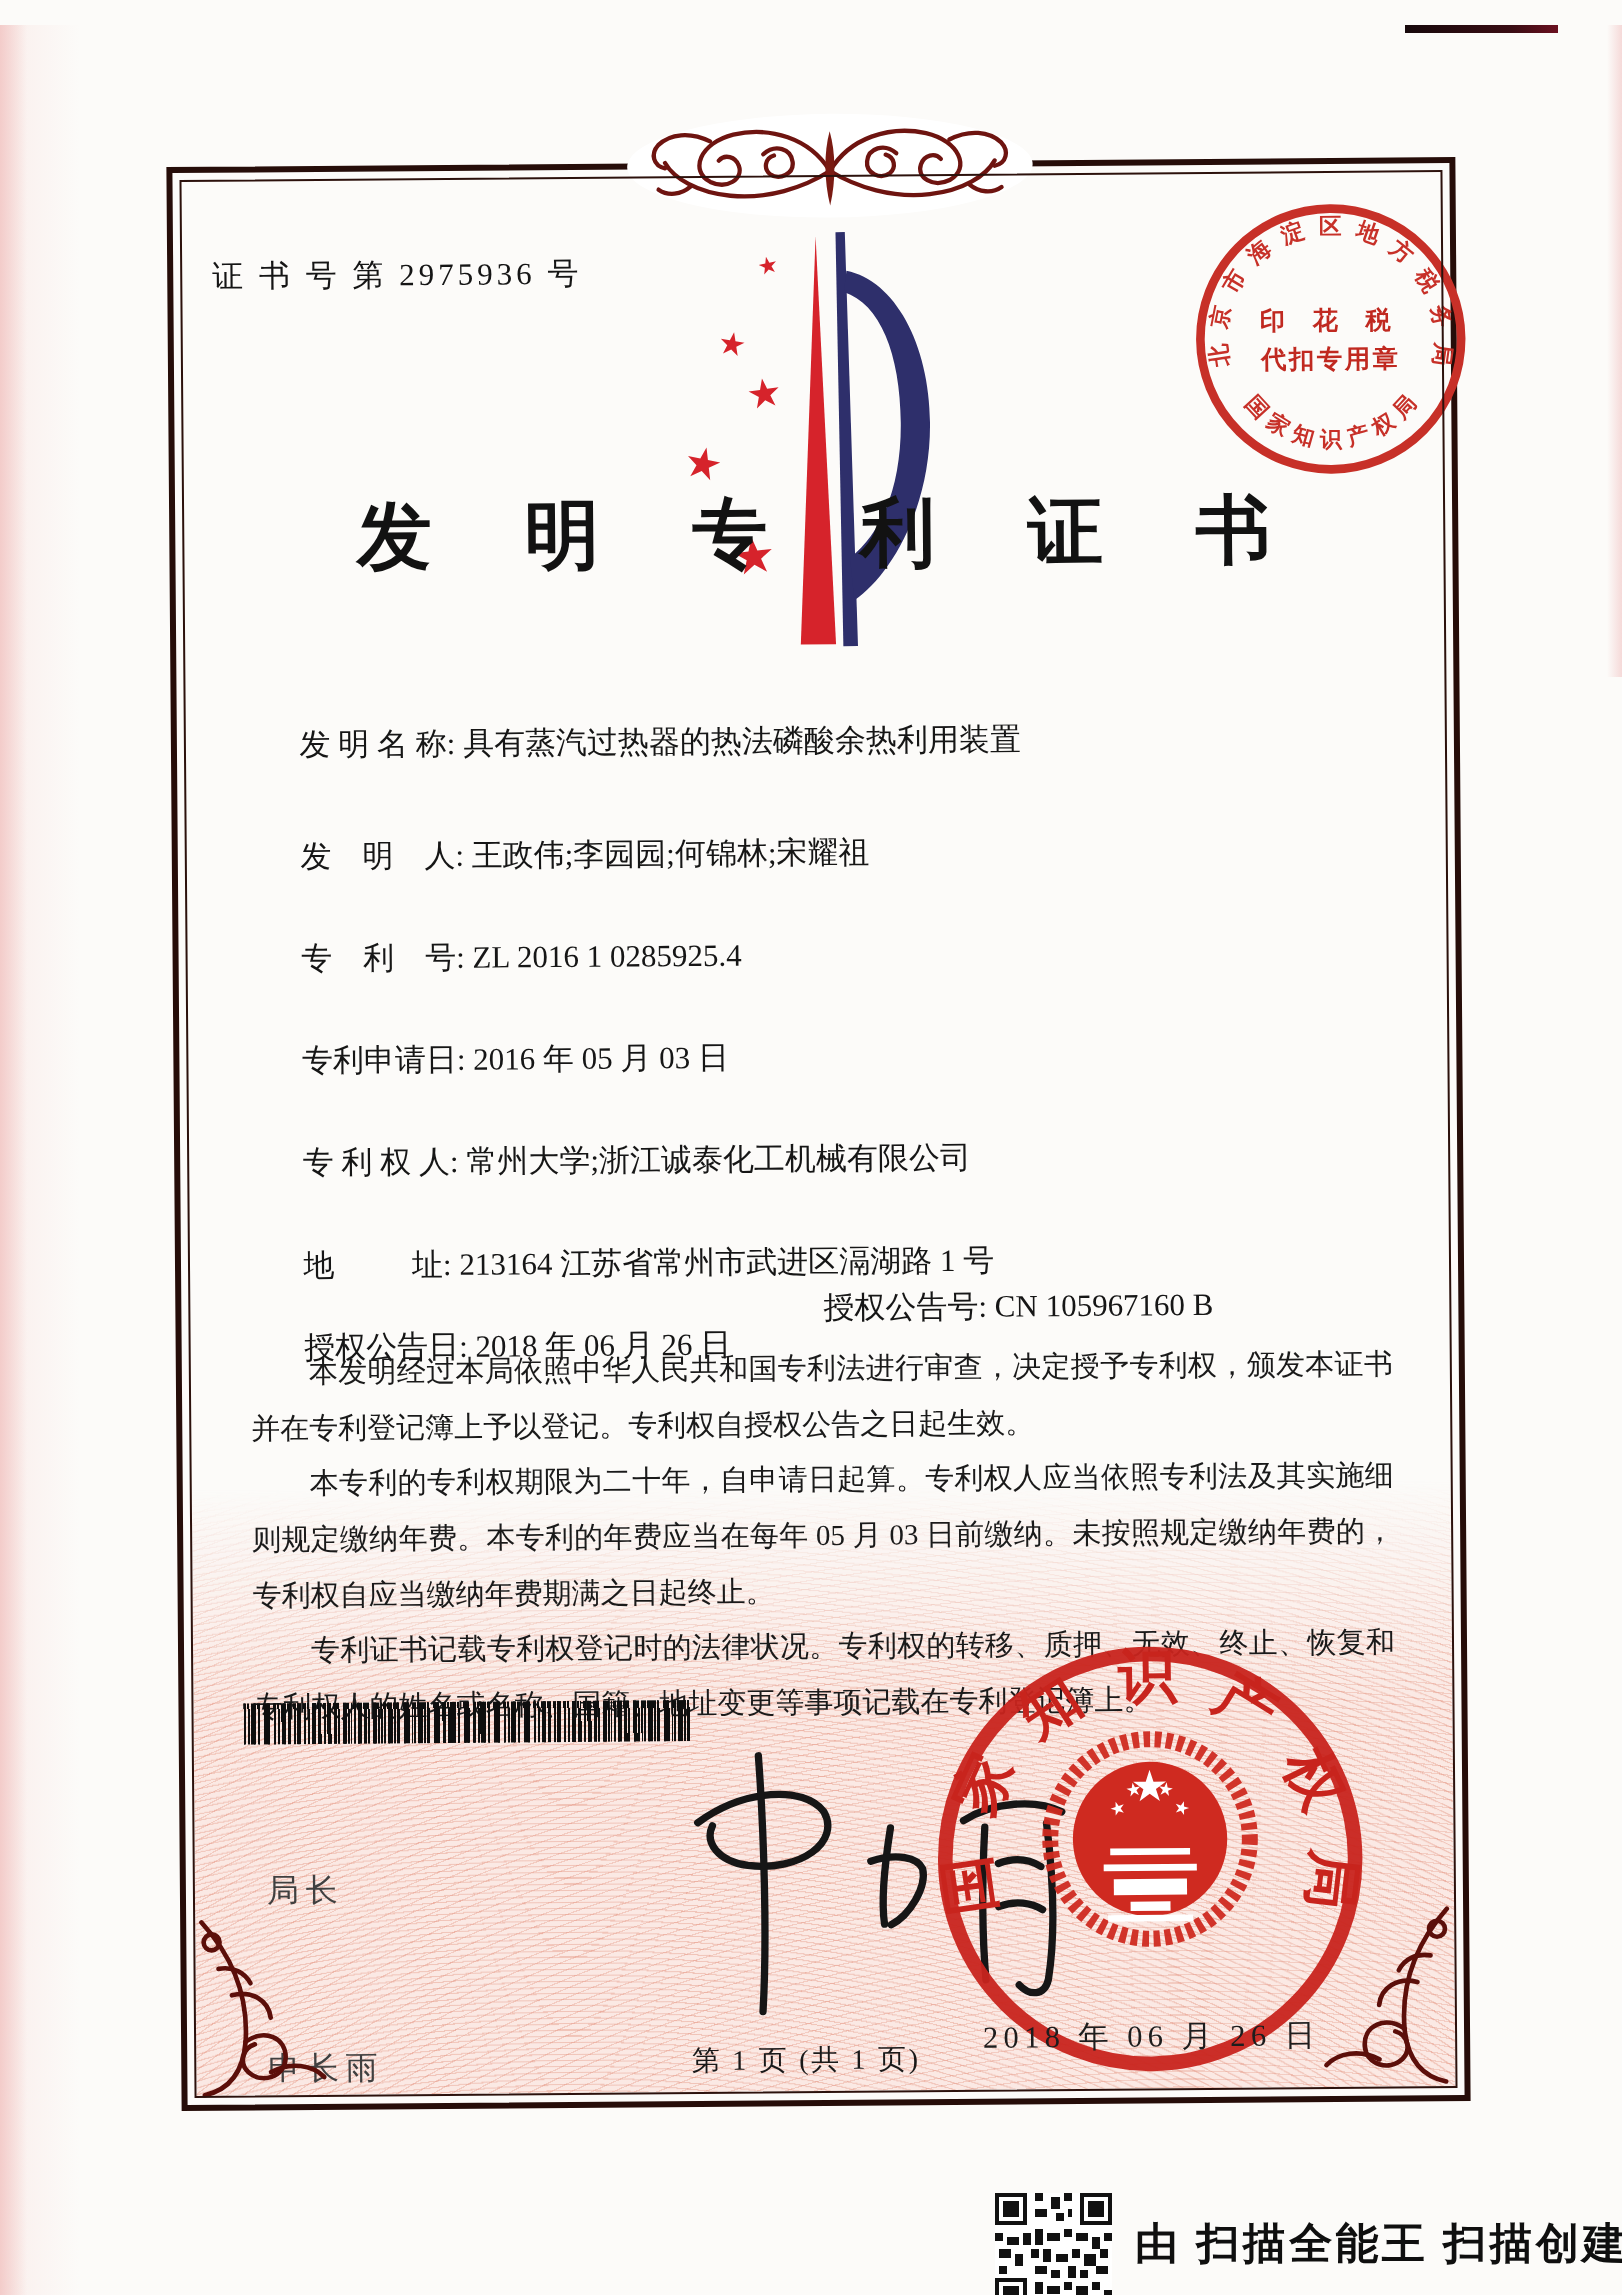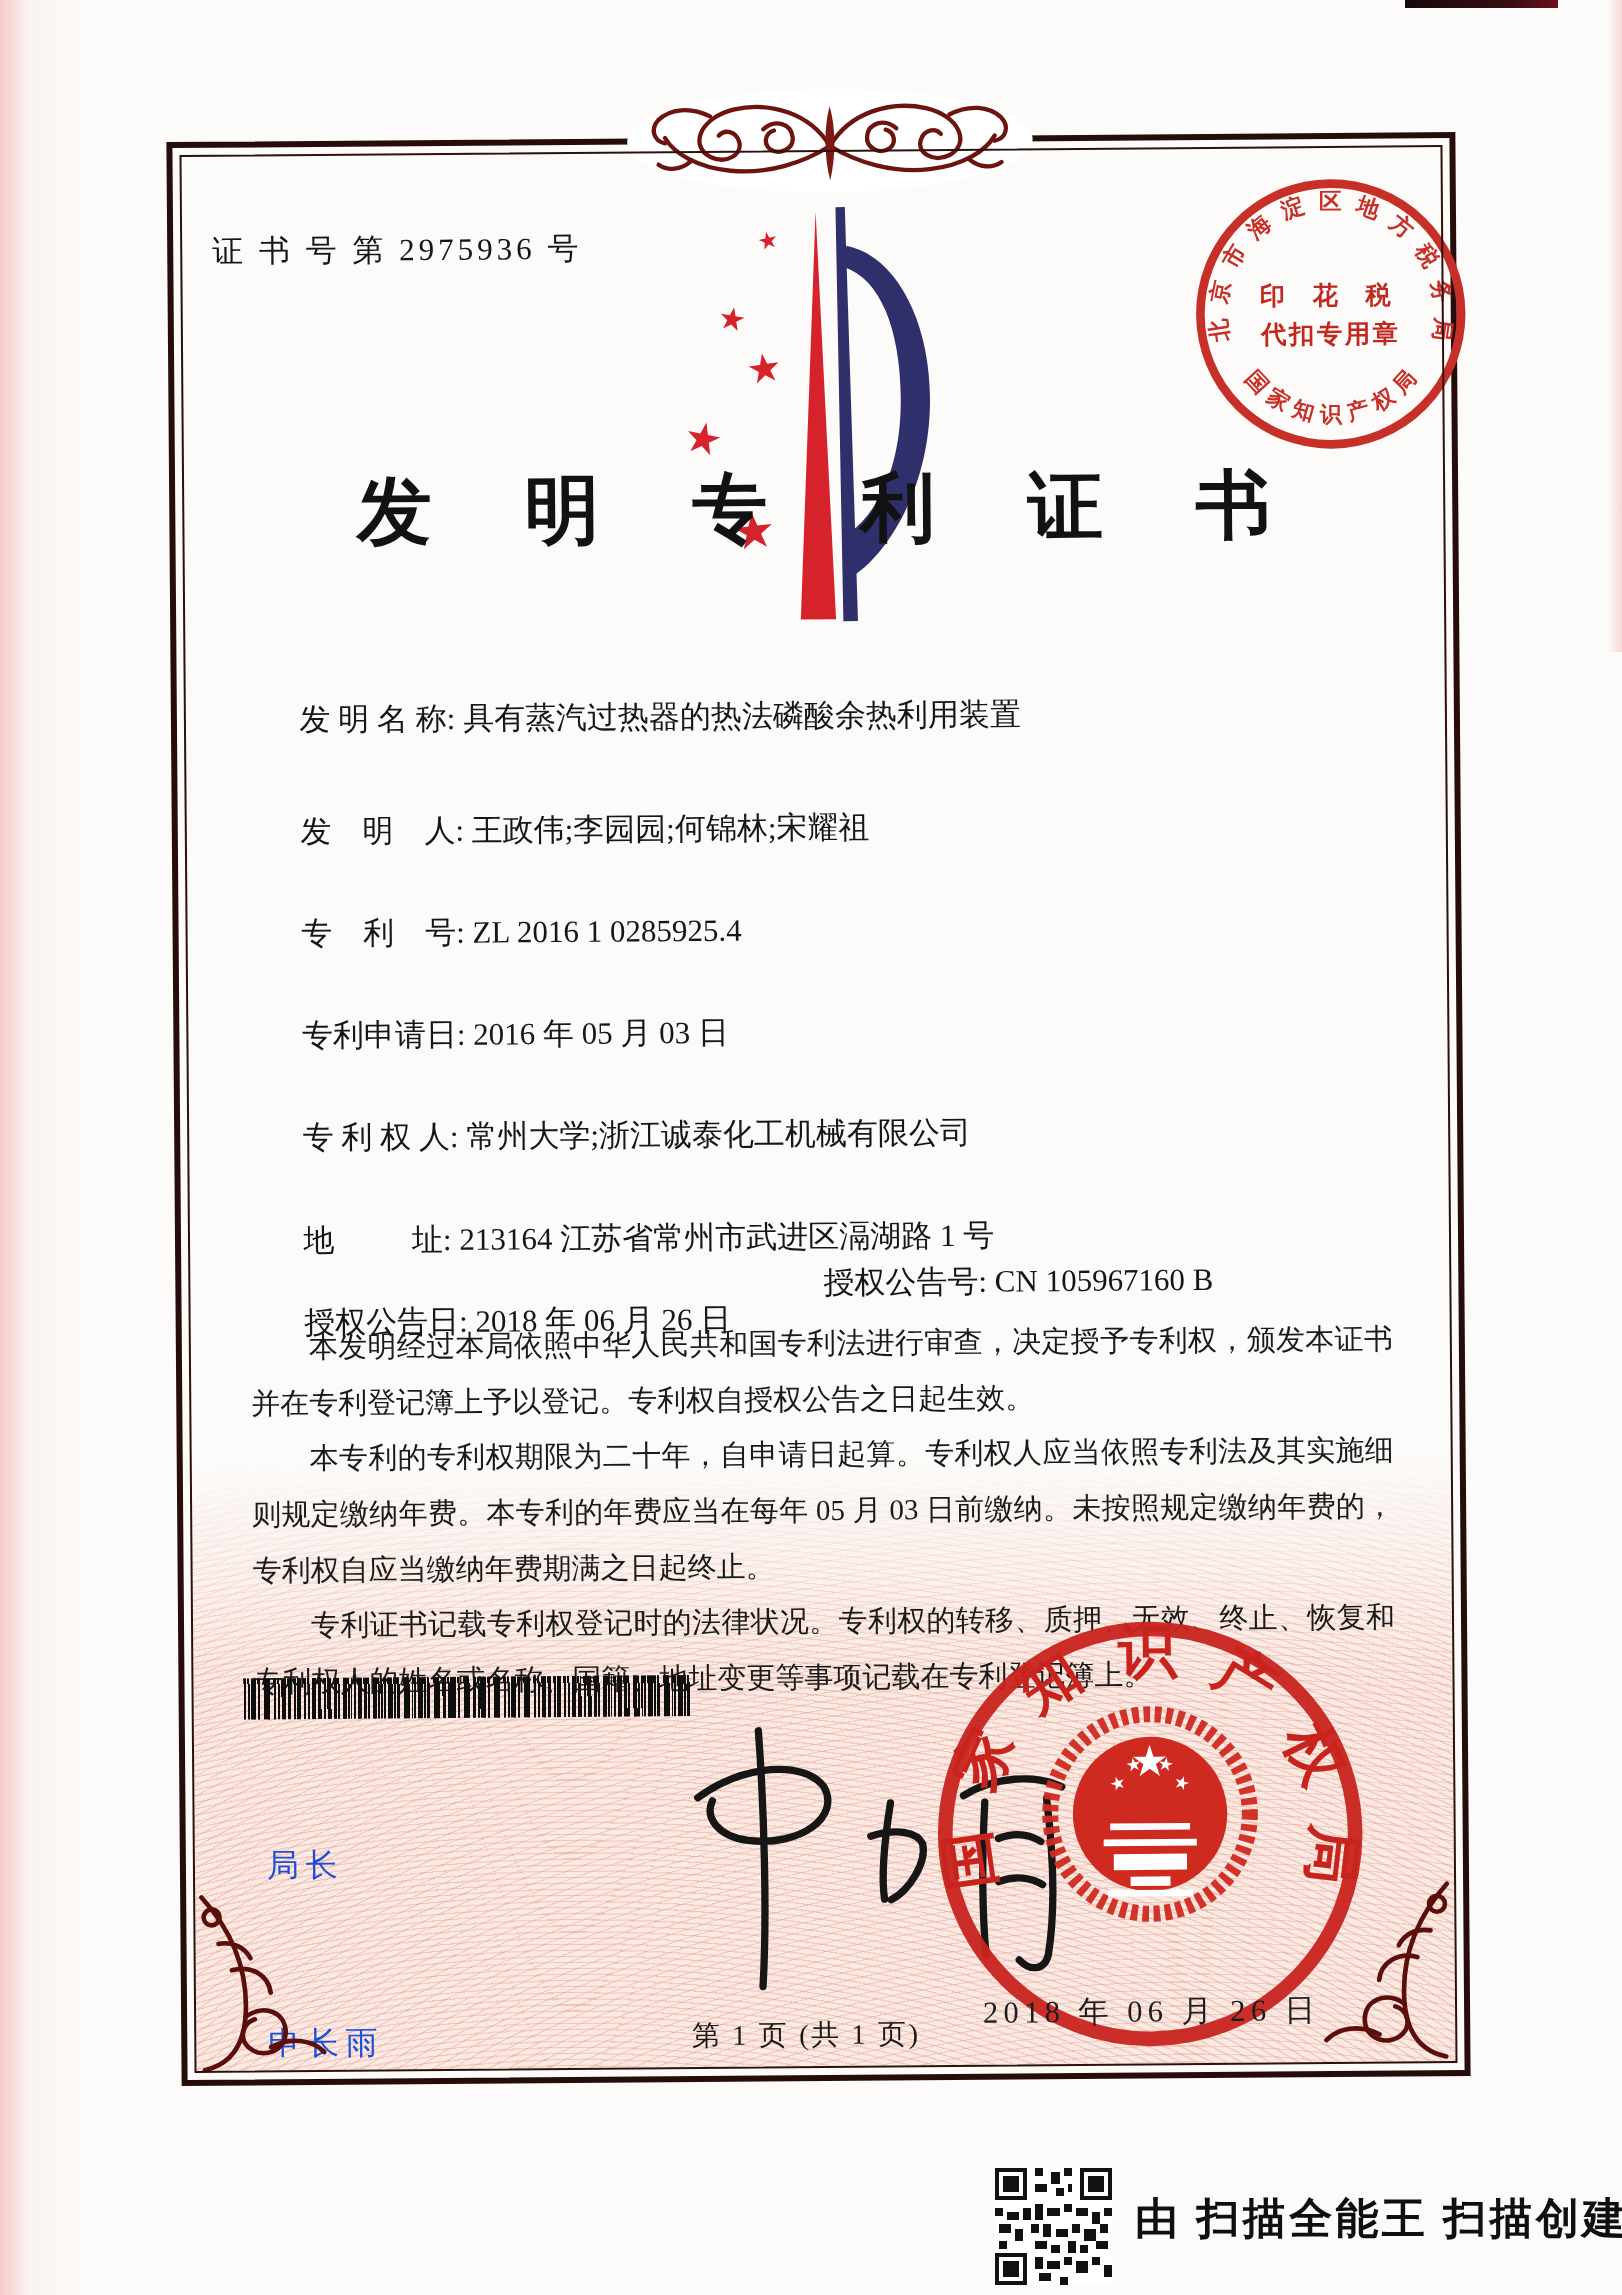--- a/index.html
+++ b/index.html
@@ -1,18 +1,18 @@
 <!DOCTYPE html>
 <html style="font-size:10.6px"><head>
 <meta charset="utf-8">
 <style>
   html,body{margin:0;padding:0;}
   body{width:1622px;height:2295px;position:relative;overflow:hidden;
        background:#fcfbf9;font-family:"Liberation Serif","DejaVu Serif",serif;}
-  #page{position:absolute;inset:0;}
+  #page{position:absolute;inset:0;margin-top:25px;}
 
   
   .edge-left{position:absolute;left:0;top:0;bottom:0;width:27px;
     background:linear-gradient(90deg,rgba(242,198,196,.85),rgba(242,198,196,0));}
   .edge-left-wide{position:absolute;left:0;top:0;bottom:0;width:80px;
     background:linear-gradient(90deg,rgba(246,214,210,.35),rgba(246,214,210,0));}
   .edge-right-pink{position:absolute;right:0;top:0;height:652px;width:14.6px;
     background:linear-gradient(270deg,rgba(240,190,190,.55),rgba(240,190,190,0));}
   .corner-artifact{position:absolute;left:1405px;top:0;width:153px;height:8px;
     background:linear-gradient(90deg,#17090c,#3a0d14 70%,#6b1020);}
@@ -45,21 +45,21 @@
 
   .body-text{position:absolute;left:69px;top:1173px;width:1142px;font-size:29px;
     color:#1a1a1a;line-height:1.92;text-align:justify;}
   .body-text p{margin:0;text-indent:2em;}
 
   .barcode{position:absolute;left:59px;top:1531px;width:447px;height:41px;
     background-image:
       repeating-linear-gradient(90deg,#0e0e0e 0 2.7px,transparent 2.7px 4px,#0e0e0e 4px 6px,transparent 6px 10px),
       repeating-linear-gradient(90deg,#0e0e0e 0 1.3px,transparent 1.3px 7.3px,#0e0e0e 7.3px 11.3px,transparent 11.3px 15.3px);}
 
-  .sig-label{position:absolute;left:81px;font-size:32px;color:#1d4ed8;letter-spacing:6.7px;font-weight:500;}
+  .sig-label{position:absolute;left:81px;font-size:32px;color:#404040;letter-spacing:6.7px;font-weight:500;}
   .signature{position:absolute;left:419px;top:1574px;width:479px;height:279px;}
 
   .seal{position:absolute;left:725px;top:1454px;width:479px;height:479px;}
   .tax-stamp{position:absolute;left:1014px;top:32px;width:286px;height:286px;}
 
   .footer{position:absolute;left:0;top:1873px;width:1238px;text-align:center;
     font-size:28px;color:#191919;letter-spacing:2.7px;}
 
   .dragon{position:absolute;left:438px;top:-62px;width:439px;height:113px;}
   .corner-bl{position:absolute;left:4.7px;top:1743px;width:200px;height:186px;}

